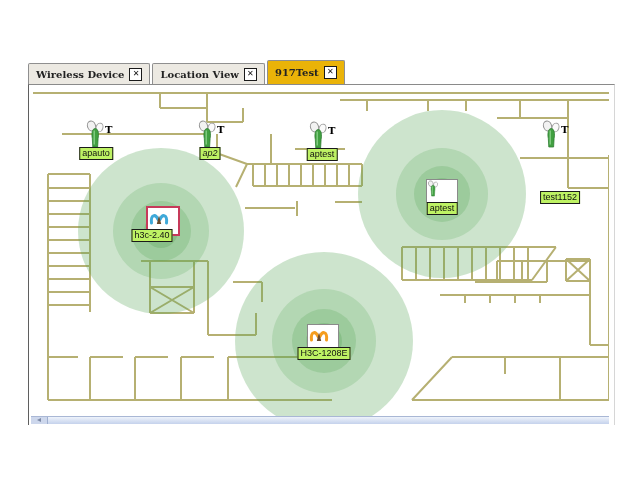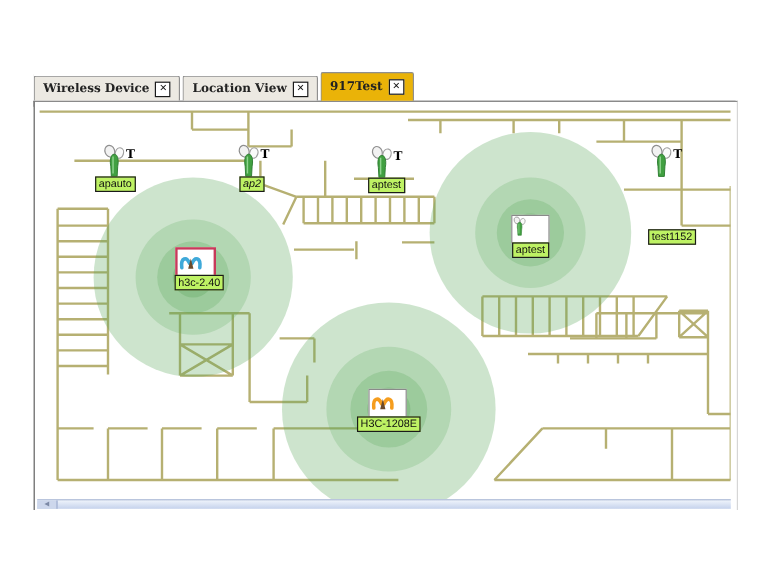--- a/index.html
+++ b/index.html
@@ -148,21 +148,21 @@
             </svg>
           </div>
           <span class="ap-marker" style="left: 530px; top: 38px;">T</span>
           <div class="ap-label" style="left: 529px; top: 61px; margin-top: 44px;">test1152</div>
           <div class="ap-box selected" style="width: 30px; height: 26px; left: 115px; top: 120px; border-color: rgb(199, 58, 90);">
             <svg width="22" height="18" viewBox="0 0 22 18">
               <path d="M3.5 15 C2.5 6.5 7.5 5.5 10 11.5 M18.5 15 C19.5 6.5 14.5 5.5 12 11.5" stroke="#3fa9d9" stroke-width="3" fill="none" stroke-linecap="round"></path>
               <path d="M11 7.5 L8.8 16 L13.2 16 Z" fill="#6b4a2b"></path>
             </svg>
           </div>
-          <div class="ap-label" style="left: 135px; top: 143px;">h3c-2.40</div>
+          <div class="ap-label" style="left: 121px; top: 143px;">h3c-2.40</div>
           <div class="ap-box" style="width: 30px; height: 22px; left: 395px; top: 93px;">
             <svg width="13" height="18" viewBox="0 0 22 30">
               <ellipse cx="6.5" cy="6" rx="4" ry="5" fill="#f2f2f2" stroke="#8f8f8f" transform="rotate(-20 6.5 6)"></ellipse>
               <ellipse cx="14.5" cy="7.5" rx="3.4" ry="4.4" fill="#fafafa" stroke="#9f9f9f" transform="rotate(18 14.5 7.5)"></ellipse>
               <path d="M8.2 9.5 C6.8 11.5 6.6 15 7.3 18.5 L7.8 27 L12.6 27 L13.1 18.5 C13.8 15 13.6 11.5 12.2 9.5 C11 8.2 9.4 8.2 8.2 9.5 Z" fill="#41a041" stroke="#2e7d32" stroke-width="0.8"></path>
               <path d="M9.2 10.5 L9.2 24.5" stroke="#8fd48f" stroke-width="1.2"></path>
             </svg>
           </div>
           <div class="ap-label" style="left: 411px; top: 116px;">aptest</div>
           <div class="ap-box" style="width: 30px; height: 22px; left: 276px; top: 238px;">

